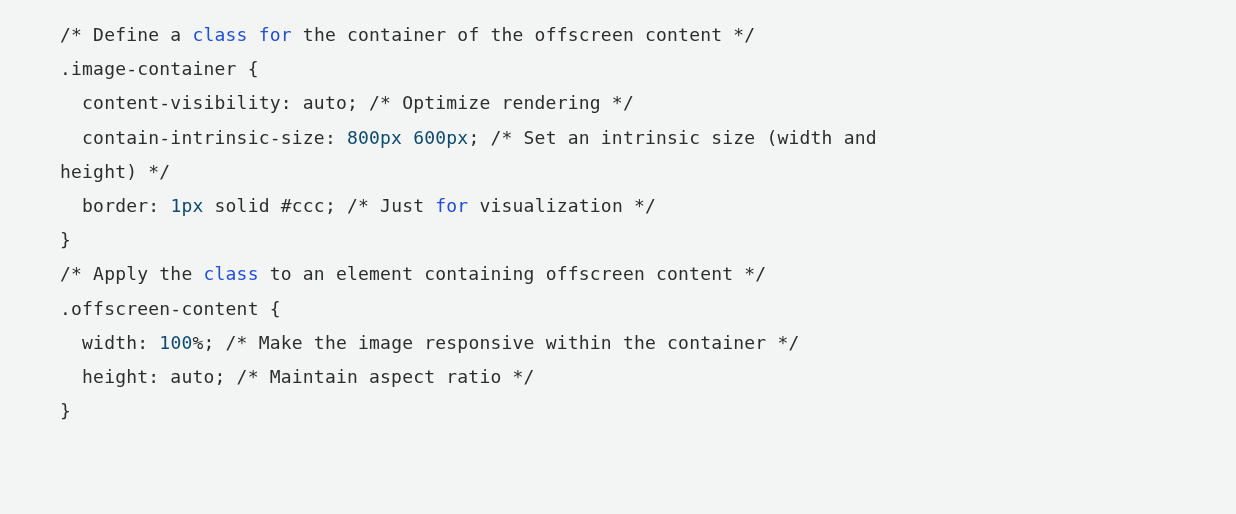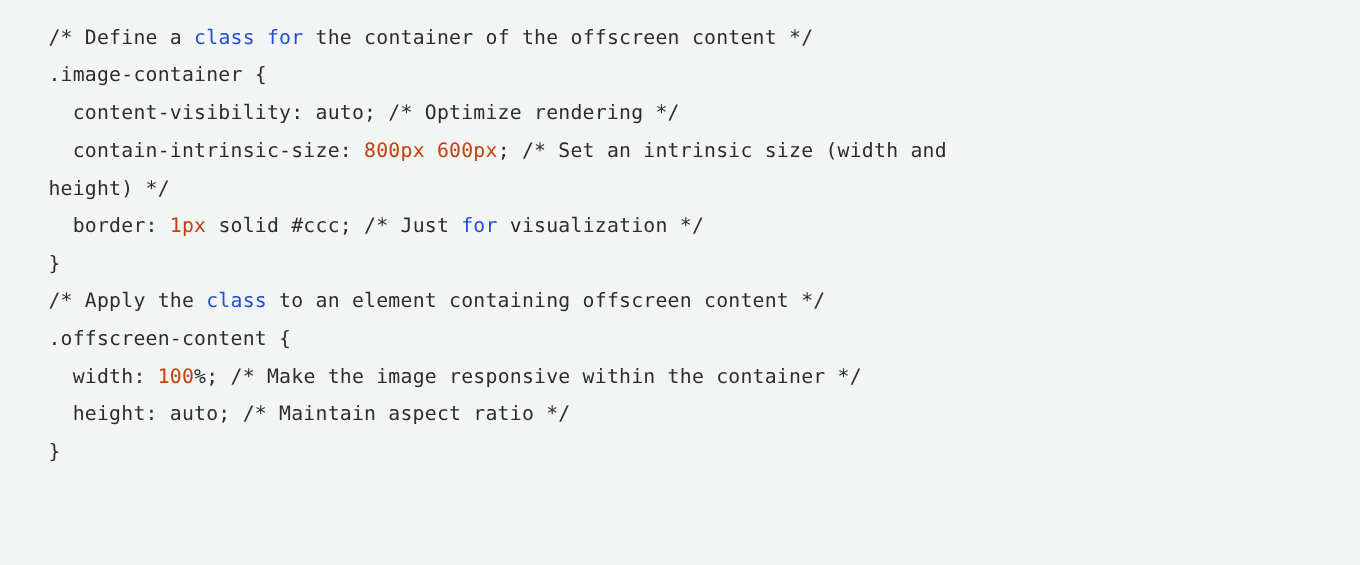--- a/index.html
+++ b/index.html
@@ -5,26 +5,26 @@
   body {
     margin: 0;
     padding: 0;
     background: #f3f4f4;
     font-family: ui-monospace, SFMono-Regular, "SF Mono", Menlo, Monaco, Consolas, monospace;
     font-size: 18px;
     line-height: 1.9;
     color: #2d2d2d;
   }
   .code-block {
-    padding: 18px 44px 28px 44px;
+    padding: 18px 44px 28px 60px;
     white-space: pre;
     overflow-x: auto;
     letter-spacing: 0.2px;
   }
   .tok-base { color: #2d2d2d; }
   .tok-kw { color: #1f4fd6; }   
-  .tok-num { color: #c2410c; }  
+  .tok-num { color: #0c4a6e; }  
   .line { display: block; }
 </style>
 </head>
 <body>
 
 <div class="code-block" id="code-root"><span class="line"><span class="tok-base">/* Define a </span><span class="tok-kw">class</span><span class="tok-base"> </span><span class="tok-kw">for</span><span class="tok-base"> the container of the offscreen content */</span></span><span class="line"><span class="tok-base">.image-container {</span></span><span class="line"><span class="tok-base">  content-visibility: auto; /* Optimize rendering */</span></span><span class="line"><span class="tok-base">  contain-intrinsic-size: </span><span class="tok-num">800px</span><span class="tok-base"> </span><span class="tok-num">600px</span><span class="tok-base">; /* Set an intrinsic size (width and</span></span><span class="line"><span class="tok-base">height) */</span></span><span class="line"><span class="tok-base">  border: </span><span class="tok-num">1px</span><span class="tok-base"> solid #ccc; /* Just </span><span class="tok-kw">for</span><span class="tok-base"> visualization */</span></span><span class="line"><span class="tok-base">}</span></span><span class="line"><span class="tok-base"></span></span><span class="line"><span class="tok-base">/* Apply the </span><span class="tok-kw">class</span><span class="tok-base"> to an element containing offscreen content */</span></span><span class="line"><span class="tok-base">.offscreen-content {</span></span><span class="line"><span class="tok-base">  width: </span><span class="tok-num">100</span><span class="tok-base">%; /* Make the image responsive within the container */</span></span><span class="line"><span class="tok-base">  height: auto; /* Maintain aspect ratio */</span></span><span class="line"><span class="tok-base">}</span></span></div>
 
 </body></html>

